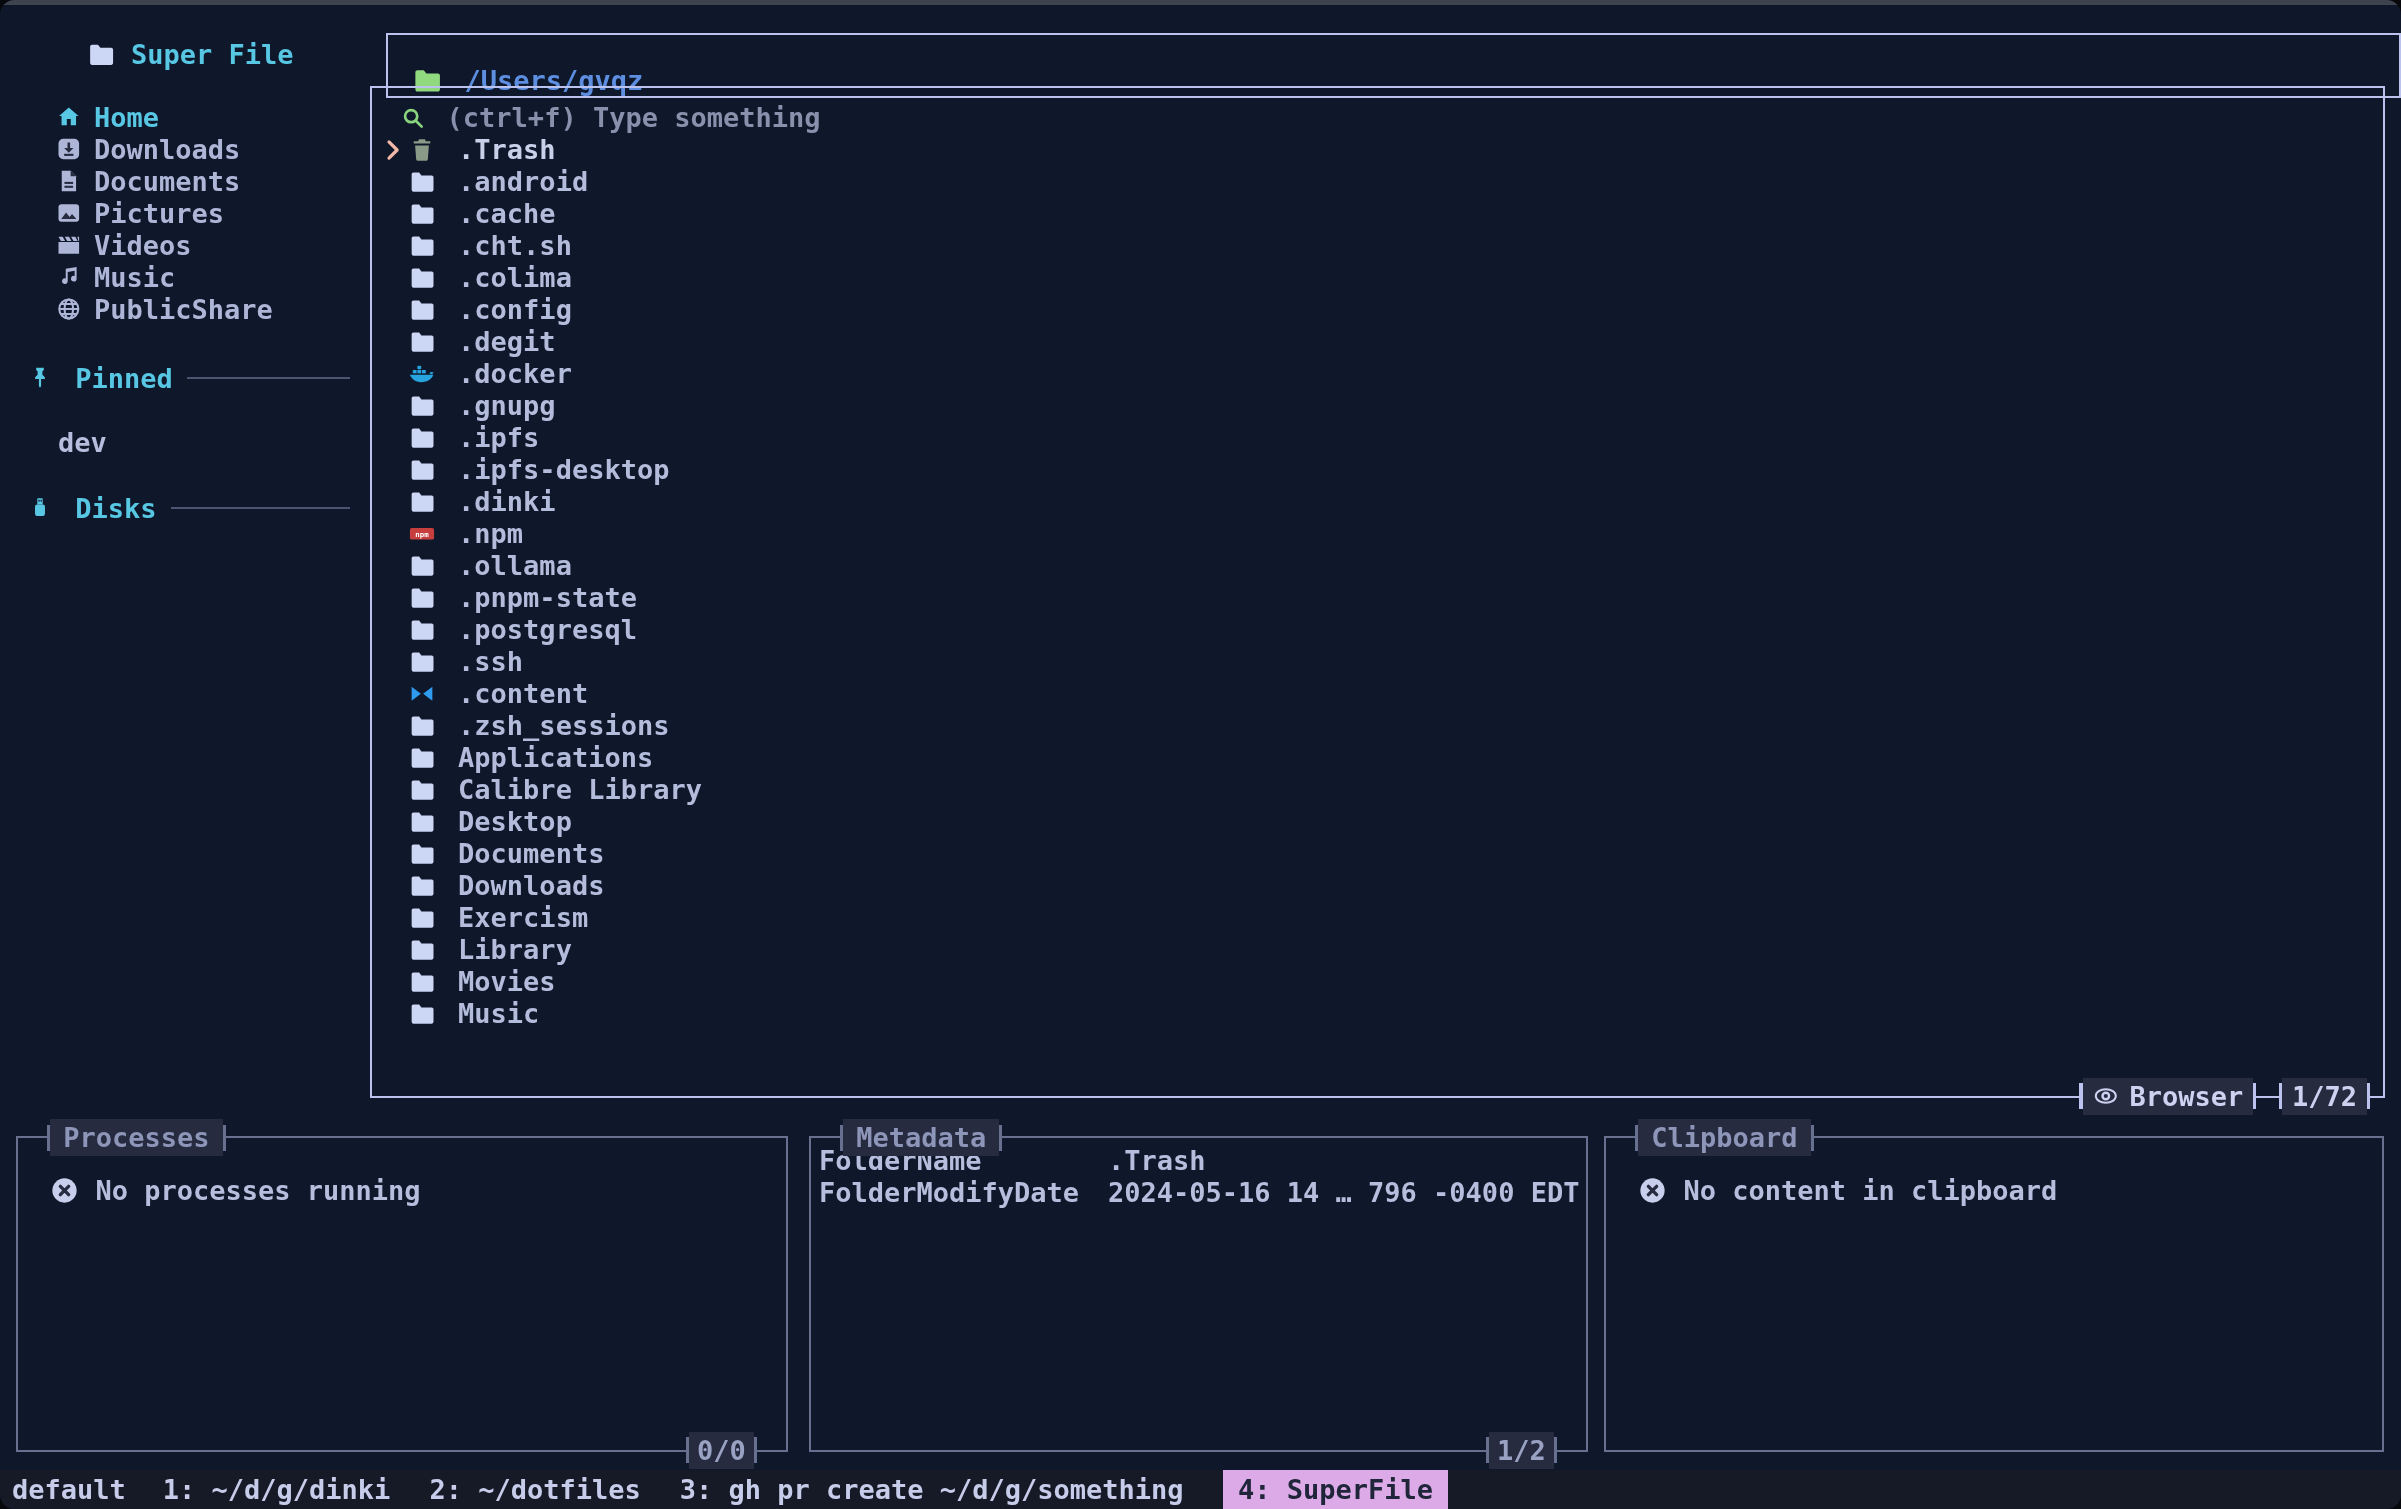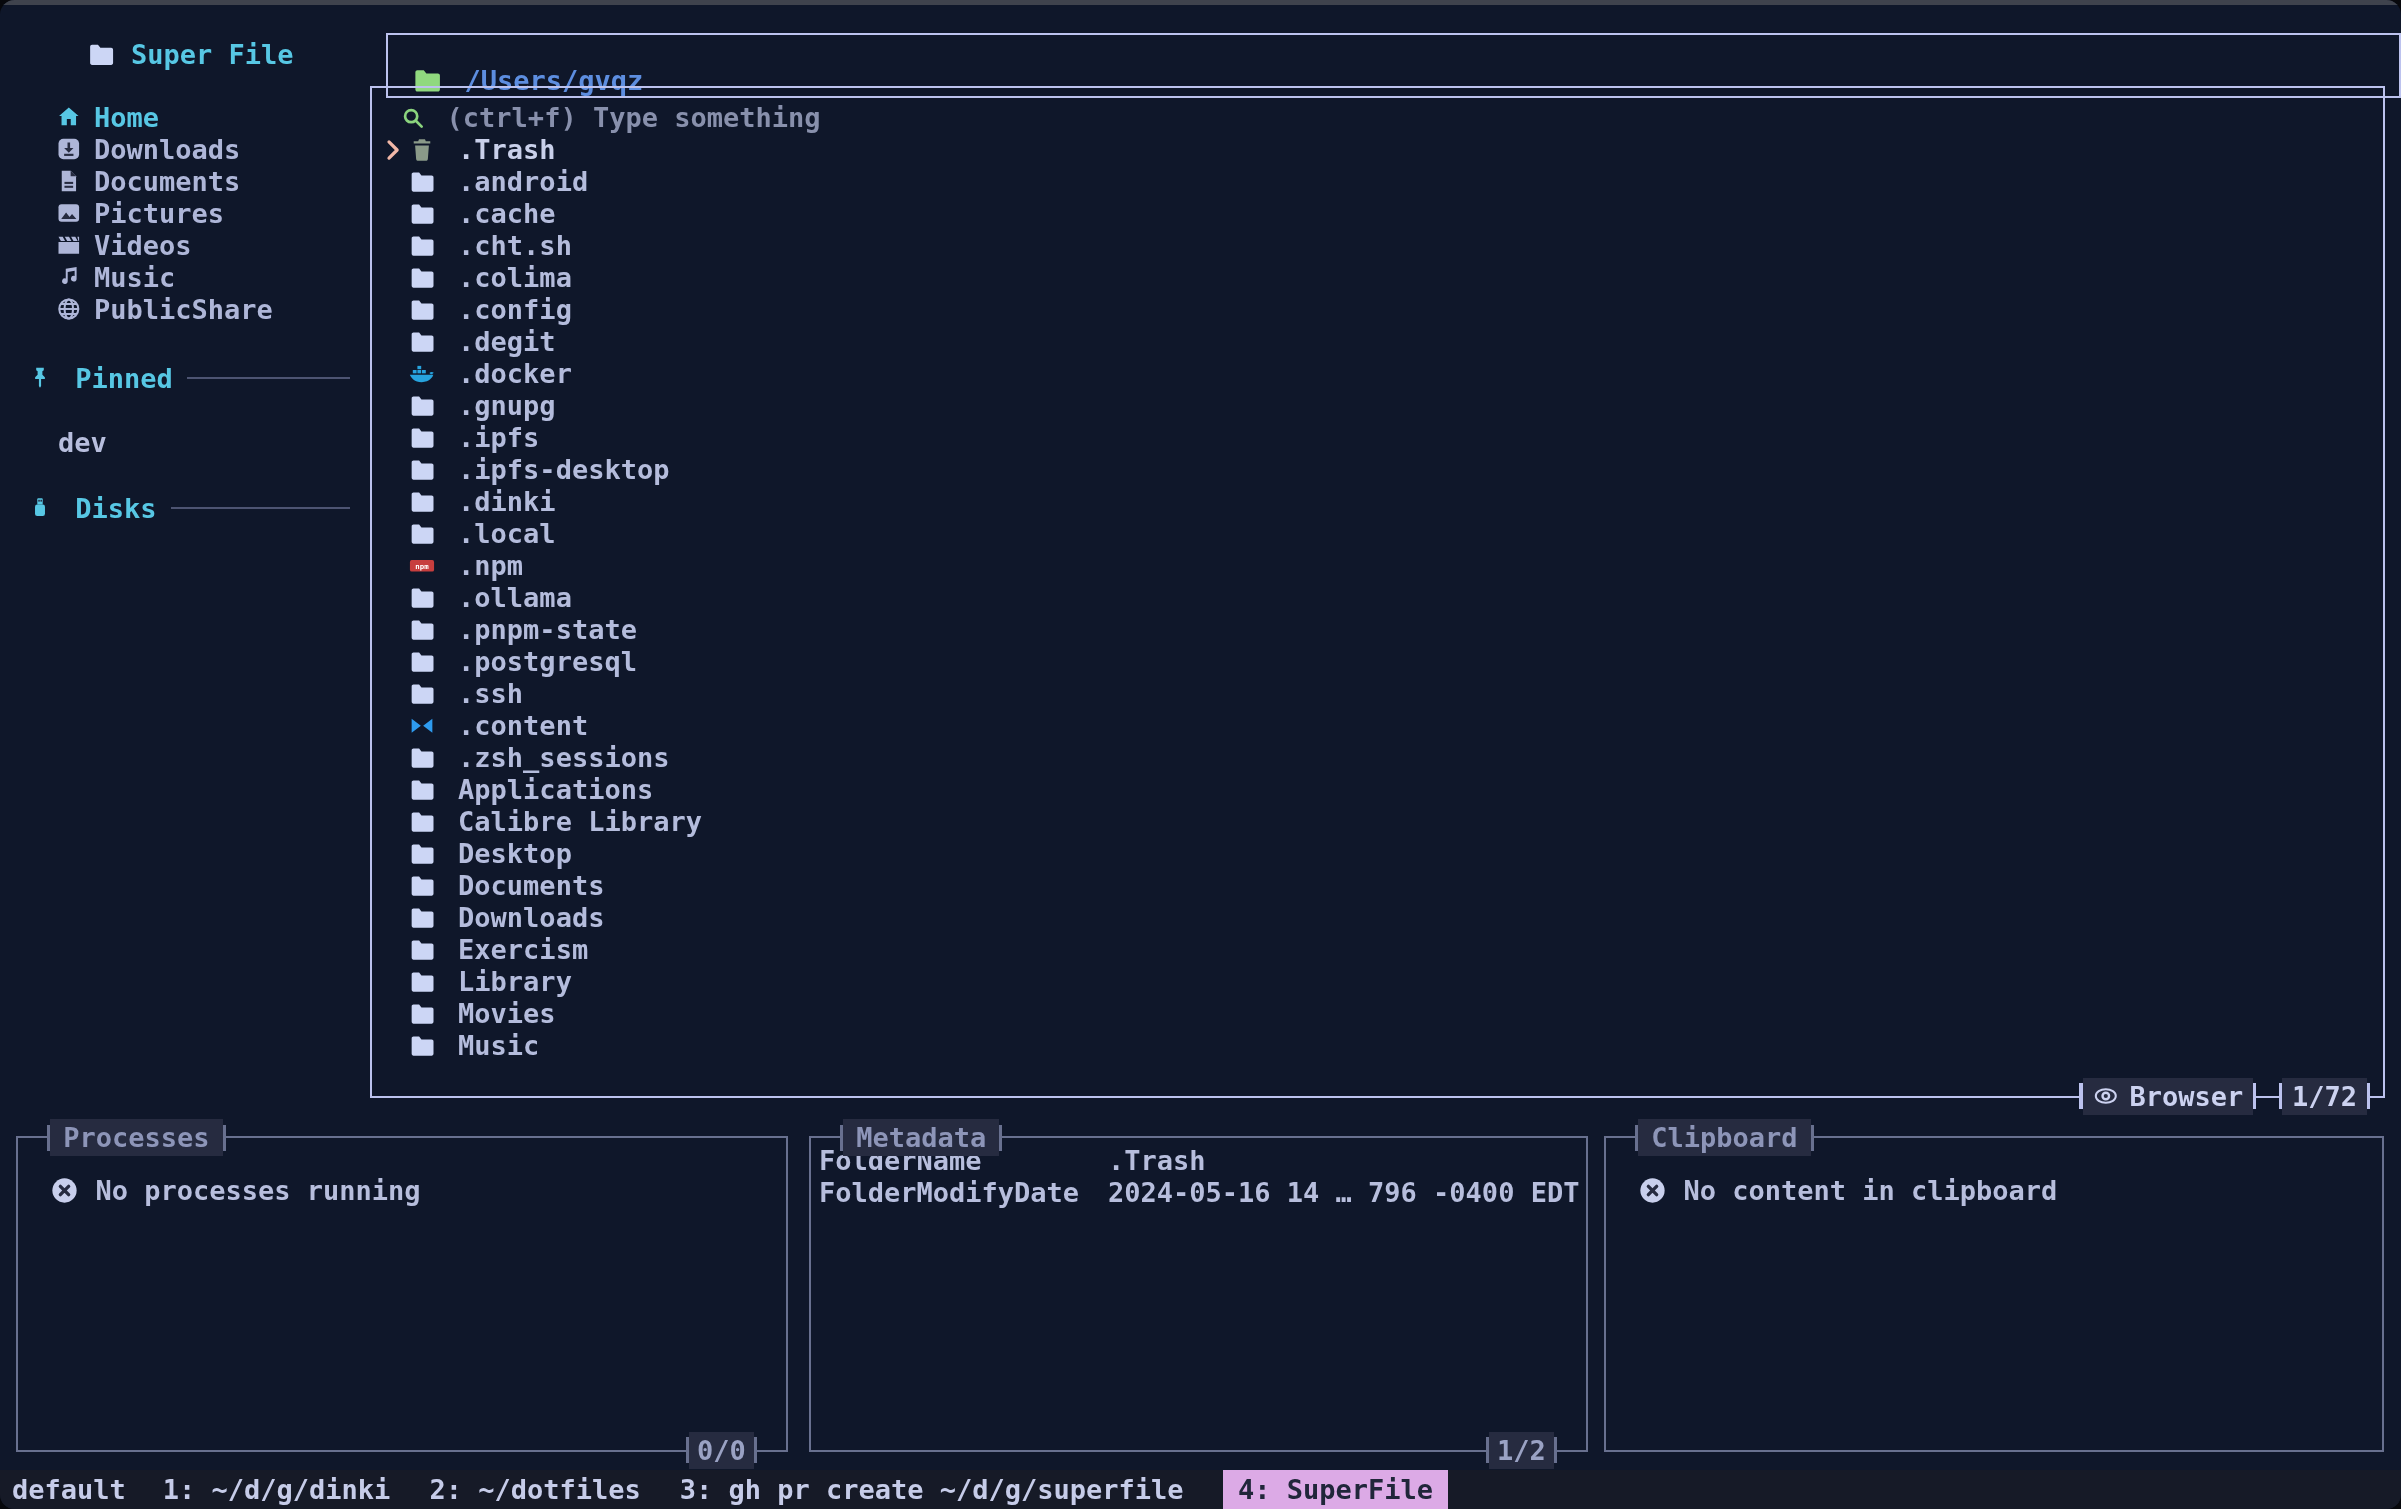--- a/index.html
+++ b/index.html
@@ -399,33 +399,20 @@
           </span>
           <span class="fname">.dinki</span>
         </div>
         <div class="file-row">
           <span class="cursor icon">
             <svg viewBox="0 0 24 24" fill="none" stroke="#f2b8a8" stroke-width="3" stroke-linecap="round" stroke-linejoin="round">
               <path d="M8.5 4.5 16 12l-7.5 7.5"></path>
             </svg>
           </span>
           <span class="icon file-icon">
-            <svg viewBox="0 0 24 24">
-              <path fill="#ccd6f5" d="M3 5.6C3 4.7 3.7 4 4.6 4h4.9l2 2.5h8.9c.9 0 1.6.7 1.6 1.6V19c0 .9-.7 1.6-1.6 1.6H4.6C3.7 20.6 3 19.9 3 19V5.6z"></path>
-            </svg>
-          </span>
-          <span class="fname">.local</span>
-        </div>
-        <div class="file-row">
-          <span class="cursor icon">
-            <svg viewBox="0 0 24 24" fill="none" stroke="#f2b8a8" stroke-width="3" stroke-linecap="round" stroke-linejoin="round">
-              <path d="M8.5 4.5 16 12l-7.5 7.5"></path>
-            </svg>
-          </span>
-          <span class="icon file-icon">
             <svg viewBox="0 0 24 24" style="font-size:33px">
               <rect x="1.5" y="7" width="21" height="10" rx="1.6" fill="#c73e3e"></rect>
               <text x="12" y="14.8" font-size="6.4" font-weight="bold" fill="#ffffff" text-anchor="middle" font-family="DejaVu Sans Mono, monospace">npm</text>
             </svg>
           </span>
           <span class="fname">.npm</span>
         </div>
         <div class="file-row">
           <span class="cursor icon">
             <svg viewBox="0 0 24 24" fill="none" stroke="#f2b8a8" stroke-width="3" stroke-linecap="round" stroke-linejoin="round">
@@ -709,21 +696,21 @@
     <span class="status-session">default</span>
     <span class="status-windows">
 
     <span class="status-window">
           <span>1: ~/d/g/dinki</span>
         </span>
         <span class="status-window">
           <span>2: ~/dotfiles</span>
         </span>
         <span class="status-window">
-          <span>3: gh pr create ~/d/g/superfile</span>
+          <span>3: gh pr create ~/d/g/something</span>
         </span>
         <span class="status-window active">
           <span>4: SuperFile</span>
         </span>
       </span>
   </div>
 
 </div>
 
 

